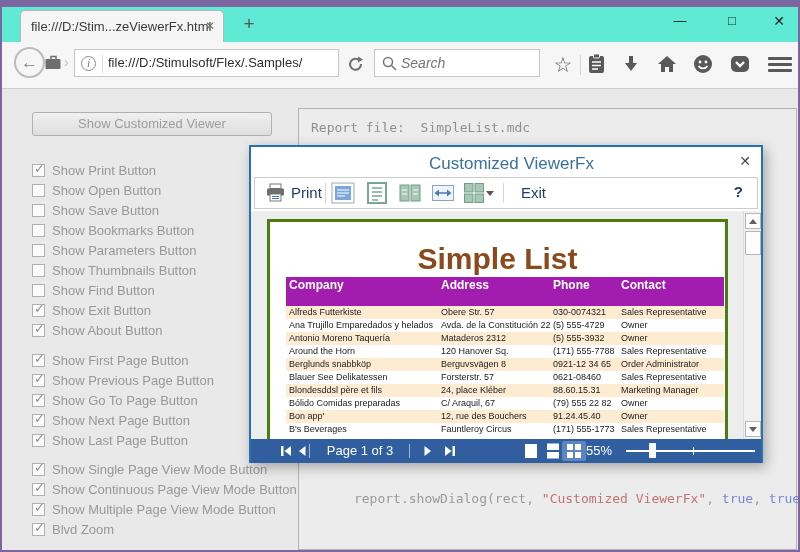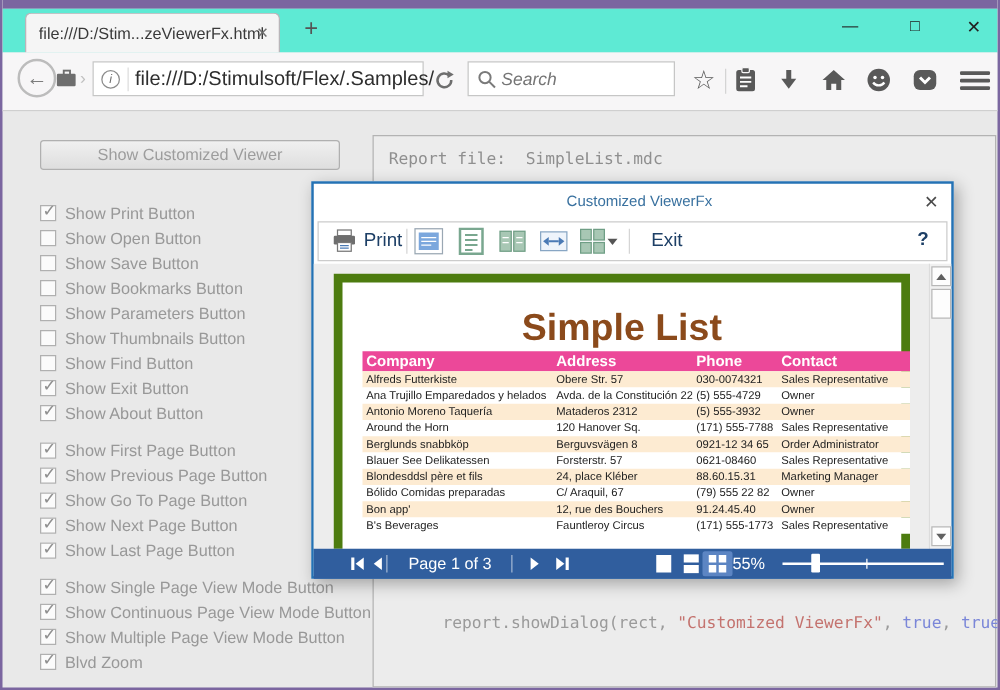--- a/index.html
+++ b/index.html
@@ -20,21 +20,21 @@
 
   .navbar { position:absolute; left:0; top:42px; width:100%; height:47px; background:#f7f6f7; border-bottom:1px solid #cfcfcf; }
   .backbtn { position:absolute; left:12px; top:5px; width:31px; height:31px; border:2px solid #bcbcbc;
              border-radius:50%; background:#f7f6f7; color:#7d7d7d; font-size:17px; text-align:center; line-height:27px; }
   .briefcase { position:absolute; left:42px; top:13px; }
   .chev { position:absolute; left:62px; top:12px; color:#c0c0c0; font-size:14px; }
   .urlbar { position:absolute; left:72px; top:7px; width:265px; height:28px; background:#fff; border:1px solid #c6c6c6; }
   .infoicon { position:absolute; left:6px; top:6px; width:15px; height:15px; border:1px solid #8c8c8c; border-radius:50%;
               color:#6e6e6e; font-size:10px; text-align:center; line-height:13px; font-style:italic; }
   .urlsep { position:absolute; left:27px; top:4px; width:1px; height:19px; background:#ddd; }
-  .urltext { position:absolute; left:33px; top:5px; font-size:16px; color:#2e2e2e; white-space:nowrap; }
+  .urltext { position:absolute; left:33px; top:5px; font-size:13px; color:#2e2e2e; white-space:nowrap; }
   .reload { position:absolute; left:344px; top:13px; }
   .searchbox { position:absolute; left:372px; top:7px; width:166px; height:28px; background:#fff; border:1px solid #c6c6c6; }
   .mag { position:absolute; left:6px; top:5px; }
   .searchinput { position:absolute; left:26px; top:4px; width:130px; height:18px; border:none; outline:none;
                  font-size:14px; font-style:italic; color:#555; background:transparent; font-family:"Liberation Sans",sans-serif; }
   .navicon { position:absolute; top:10px; width:26px; height:26px; text-align:center; }
   .navsep { position:absolute; left:578px; top:13px; width:1px; height:20px; background:#d4d4d4; }
   .star { left:548px; font-size:21px; color:#595959; line-height:25px; }
   .clip { left:581px; } .down { left:616px; } .homei { left:652px; } .smiley { left:688px; } .pocket { left:725px; }
   .burger { left:766px; top:15px; width:24px; }
@@ -53,36 +53,36 @@
 
   .codepanel { position:absolute; left:296px; top:18px; width:499px; height:442px; background:#ececec; border:1px solid #b3b3b3; }
   .reportfile { position:absolute; left:12px; top:11px; font-family:"DejaVu Sans Mono",monospace; font-size:13px;
                 color:#8f8f8f; white-space:pre; }
   .codeline { position:absolute; left:8px; top:352px; font-family:"DejaVu Sans Mono",monospace; font-size:13px; white-space:pre; }
 
   
   .dialog { position:absolute; left:247px; top:55px; width:514px; height:318px; background:#fff;
             border:2px solid #2472b4; box-shadow:3px 4px 12px rgba(0,0,0,.3); z-index:10; }
   .dlg-titlebar { position:absolute; left:0; top:0; width:510px; height:30px; }
-  .dlg-title { position:absolute; width:100%; top:7px; text-align:center; font-size:12px; color:#39719f;padding-left:11px; }
+  .dlg-title { position:absolute; width:100%; top:7px; text-align:center; font-size:17px; color:#39719f;padding-left:11px; }
   .dlg-close { position:absolute; right:10px; top:6px; font-size:14px; color:#4a4a4a; }
   .dlg-toolbar { position:absolute; left:3px; top:30px; width:504px; height:32px; background:#fff; border:1px solid #ccc; }
   .tb-item { position:absolute; top:4px; }
   .tb-sep { position:absolute; top:5px; width:1px; height:20px; background:#d5d5d5; }
   .tb-label { position:absolute; top:6px; font-size:15px; color:#1d3f66; }
   .vmicon { position:absolute; top:4px; width:24px; height:22px; }
   .caret { position:absolute; left:231px; top:13px; width:0; height:0; border-left:4px solid transparent;
            border-right:4px solid transparent; border-top:5px solid #555; }
   .help { position:absolute; right:14px; top:5px; font-size:15px; font-weight:bold; color:#1d3f66; }
 
   .viewer { position:absolute; left:0; top:64px; width:492px; height:228px; background:#ededed; overflow:hidden; }
-  .rptpage { position:absolute; left:16px; top:8px; width:461px; height:240px; background:#fff; border:7px solid #4d7c0f; }
+  .rptpage { position:absolute; left:16px; top:8px; width:461px; height:240px; background:#fff; border:3px solid #4d7c0f; }
   .rpttitle { position:absolute; left:0; top:20px; width:100%; text-align:center; font-size:30px; font-weight:bold; color:#8b4a1b; }
   .rtable { position:absolute; left:16px; top:55px; width:438px; }
-  .thead { height:16px; background:#ec4899; }
+  .thead { height:29px; background:#a21caf; }
   .thead .tc { color:#fff; font-weight:bold; font-size:12px; line-height:16px; }
   .trow { height:13px; }
   .trows .trow:nth-child(odd) { background:#fdebd2; }
   .trows .trow:nth-child(even) { background:#fff; }
   .tc { display:inline-block; vertical-align:top; font-size:9px; line-height:13px; color:#222;
         white-space:nowrap; overflow:hidden; padding-left:3px; }
   .c0 { width:152px; } .c1 { width:112px; } .c2 { width:68px; } .c3 { width:103px; }
 
   .vscroll { position:absolute; left:492px; top:64px; width:18px; height:228px; background:#f0f0f0; border-left:1px solid #dcdcdc; }
   .sbtn { position:absolute; left:1px; width:16px; height:16px; background:#fdfdfd; border:1px solid #b7b7b7; }

